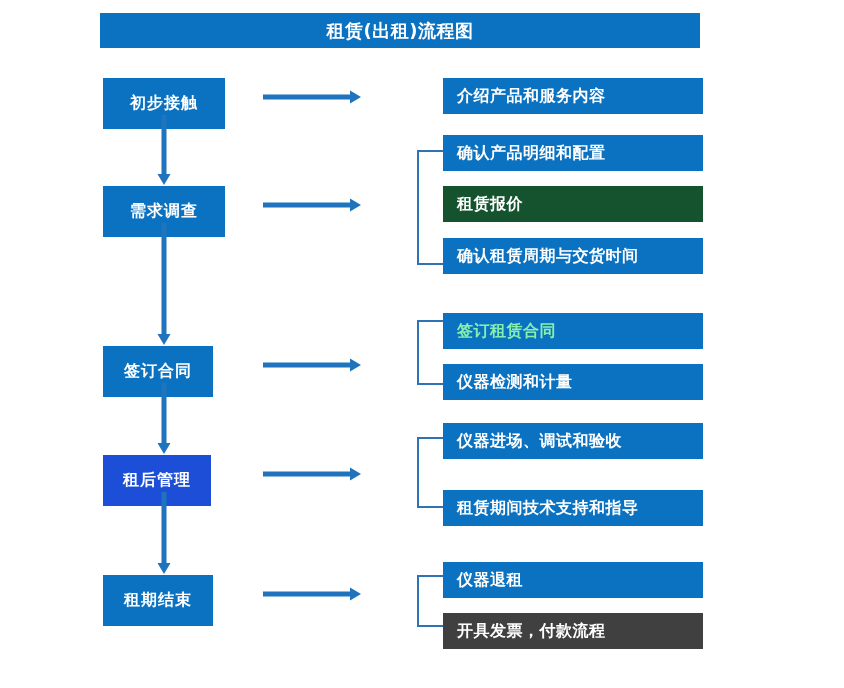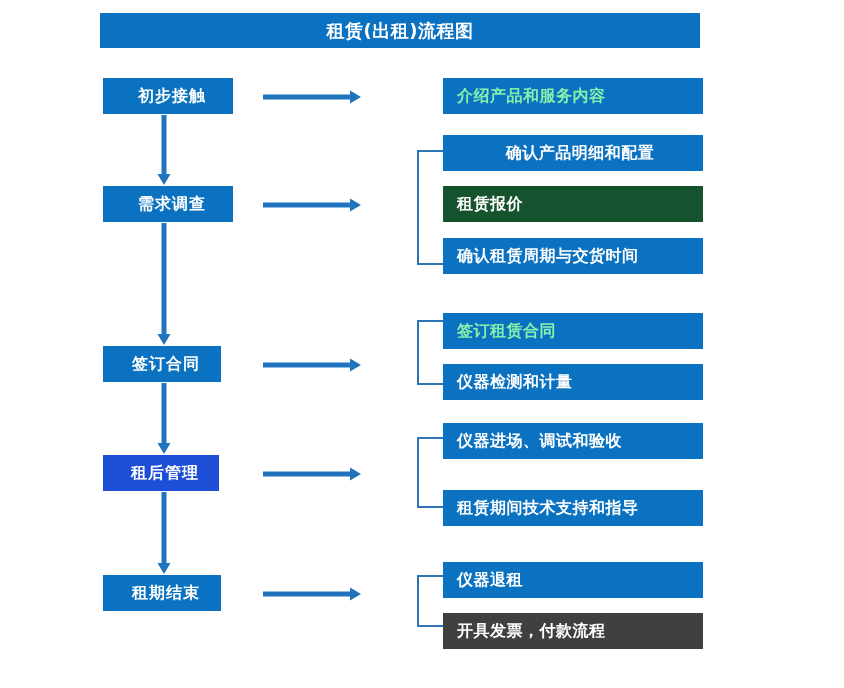--- a/index.html
+++ b/index.html
@@ -28,30 +28,29 @@
     color: #ffffff;
     font-size: 18px;
     font-weight: bold;
     display: flex;
     align-items: center;
     justify-content: center;
     letter-spacing: 0.5px;
   }
   .stage-box {
     position: absolute;
-    height: 36px;
+    height: 51px;
     background: #0a72c0;
     color: #ffffff;
     font-size: 16px;
     font-weight: bold;
     display: flex;
     align-items: center;
     justify-content: center;
     letter-spacing: 1px;
-    padding-left: 8px;
   }
   .detail-box {
     position: absolute;
     left: 443px;
     width: 260px;
     height: 36px;
     background: #0a72c0;
     color: #ffffff;
     font-size: 16px;
     font-weight: bold;
@@ -96,24 +95,24 @@
         <span>签订合同</span>
       </div>
       <div class="stage-box" style="left: 103px; top: 455px; width: 108px; background: #1d4ed8; color: rgb(255, 255, 255);">
         <span>租后管理</span>
       </div>
       <div class="stage-box" style="left: 103px; top: 575px; width: 110px; background: rgb(10, 114, 192); color: rgb(255, 255, 255);">
         <span>租期结束</span>
       </div>
     </div>
   <div id="detail-layer">
-      <div class="detail-box" style="top: 78px; background: rgb(10, 114, 192); color: #86efac;">
+      <div class="detail-box" style="top: 78px; background: rgb(10, 114, 192); color: #ffffff;">
         <span>介绍产品和服务内容</span>
       </div>
-      <div class="detail-box" style="top: 135px; background: rgb(10, 114, 192); color: rgb(255, 255, 255); justify-content: center;">
+      <div class="detail-box" style="top: 135px; background: rgb(10, 114, 192); color: rgb(255, 255, 255);">
         <span>确认产品明细和配置</span>
       </div>
       <div class="detail-box" style="top: 186px; background: #14532d; color: rgb(255, 255, 255);">
         <span>租赁报价</span>
       </div>
       <div class="detail-box" style="top: 238px; background: rgb(10, 114, 192); color: rgb(255, 255, 255);">
         <span>确认租赁周期与交货时间</span>
       </div>
       <div class="detail-box" style="top: 313px; background: rgb(10, 114, 192); color: #86efac;">
         <span>签订租赁合同</span>

